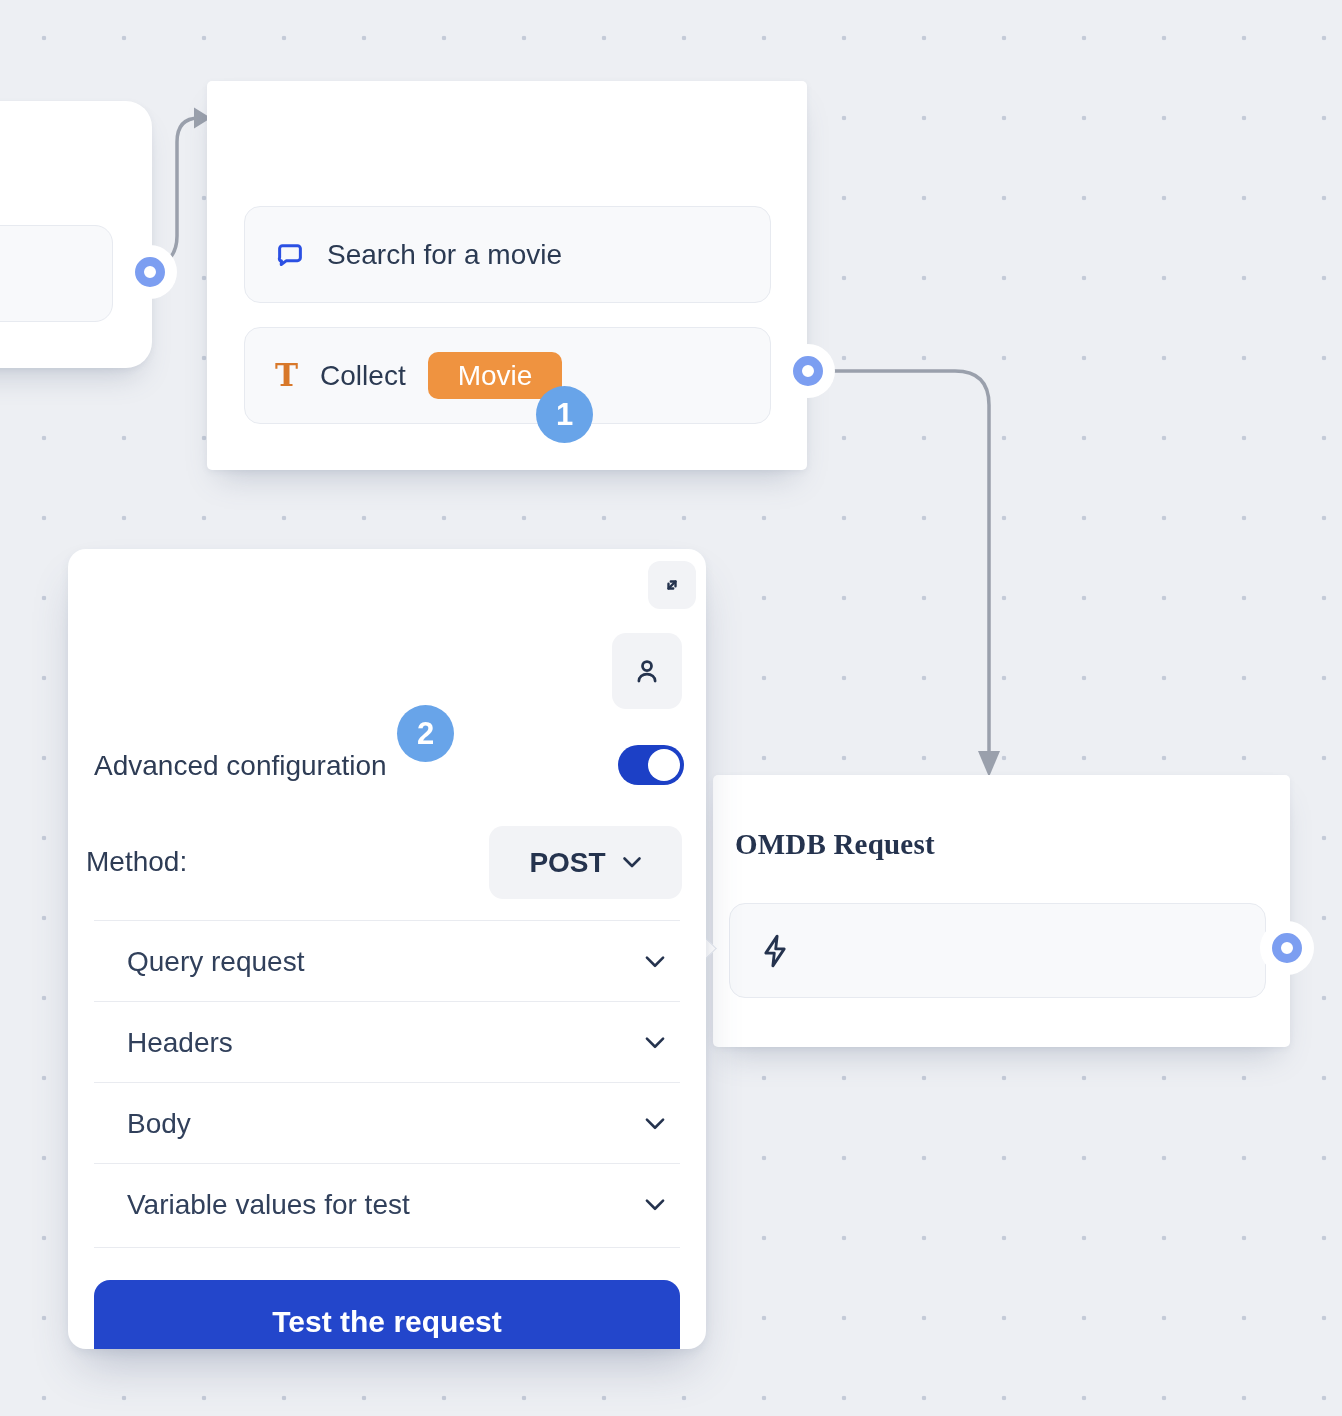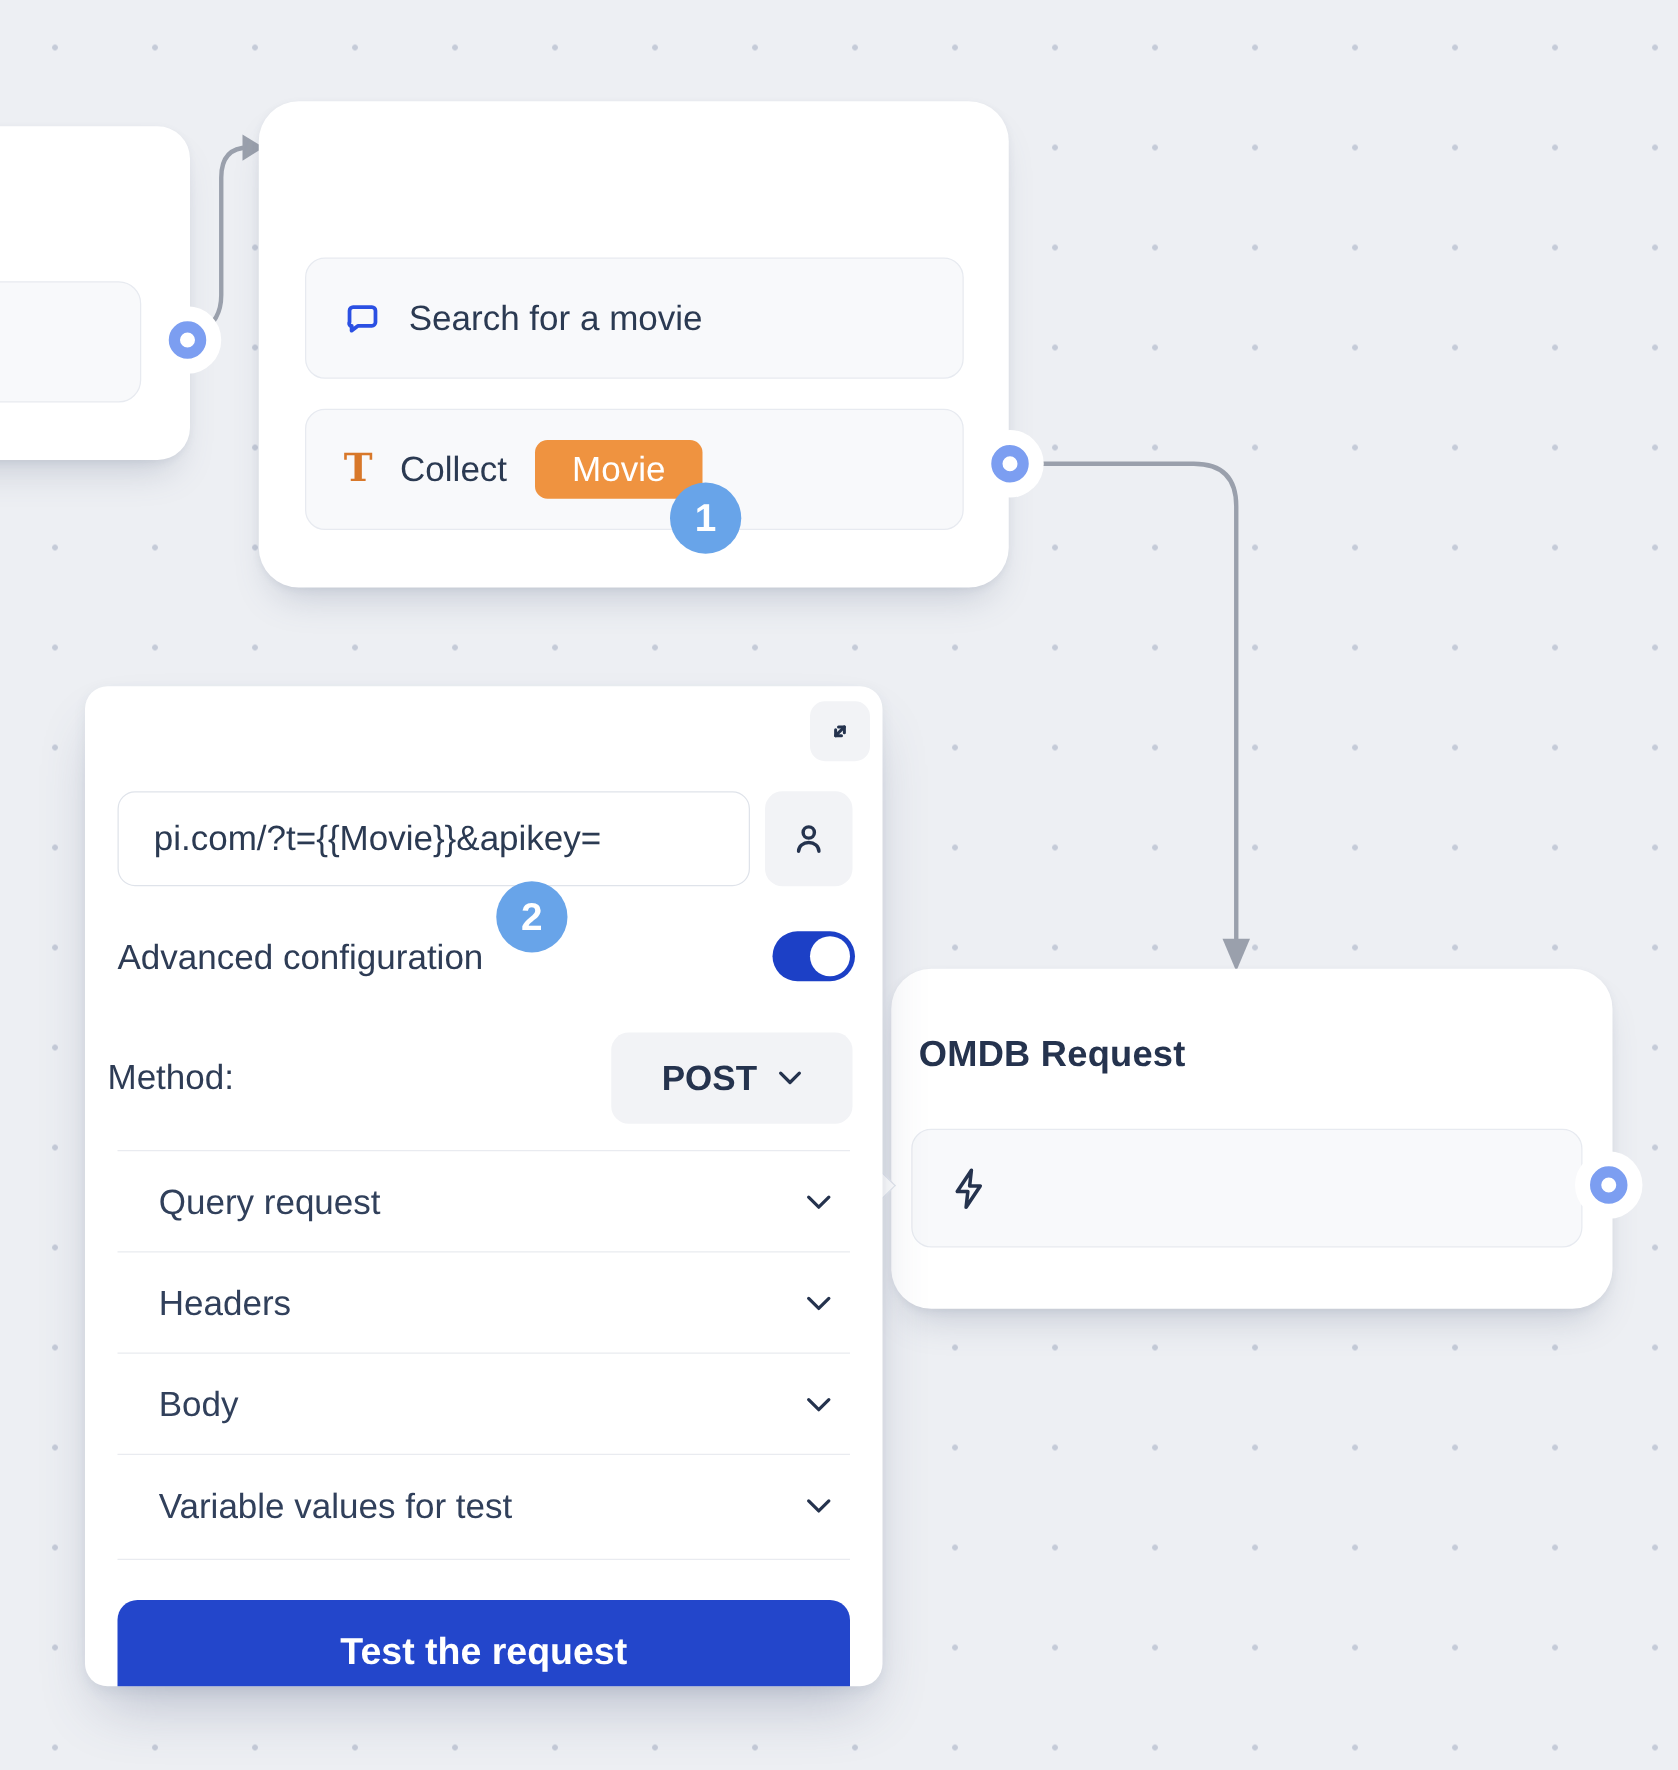--- a/index.html
+++ b/index.html
@@ -9,21 +9,21 @@
     background:#edeff3;
   }
   .canvas{
     position:absolute;inset:0;
     background-image:radial-gradient(circle, #c5cbd8 2px, rgba(197,203,216,0) 2.6px);
     background-size:80px 80px;
     background-position:4px -2px;
   }
   .wires{position:absolute;inset:0;z-index:1;pointer-events:none;}
   .card{
-    position:absolute;background:#ffffff;border-radius:32px;z-index:2;
+    position:absolute;background:#ffffff;border-radius:5px;z-index:2;
     box-shadow:0 18px 30px -12px rgba(85,99,130,.28), 0 2px 6px rgba(85,99,130,.08);
   }
   .node-title{
     position:absolute;color:#25334e;font-size:29px;font-weight:700;letter-spacing:.2px;
   }
   .node-row{
     position:absolute;display:flex;align-items:center;gap:22px;
     background:#f8f9fb;border:1.5px solid #e7eaf0;border-radius:16px;
     padding:0 0 0 30px;box-sizing:border-box;color:#2b3a52;font-size:28px;
   }
@@ -126,42 +126,41 @@
   </div>
 
   <div class="node-row" style="left:37px;top:246px;width:527px;height:97px;">
     <span class="icon t-glyph">T</span>
     <span>Collect</span>
     <span class="var-badge">Movie</span>
   </div>
 </div>
 
 <div class="card" style="left:713px;top:775px;width:577px;height:272px;">
-  <div class="node-title" style="left:22px;top:53px;">OMDB Request</div>
+  <div class="node-title" style="left:22px;top:53px;font-family:Liberation Serif, serif;">OMDB Request</div>
   <div class="node-row" style="left:16px;top:128px;width:537px;height:95px;">
     <span class="icon">
       <svg width="30" height="34" viewBox="0 0 20 24" fill="none" stroke="#25334e" stroke-width="2" stroke-linejoin="round">
         <path d="M11.5 1.5 L3.5 13.5 h6 L8.5 22.5 L16.5 10.5 h-6 Z"></path>
       </svg>
     </span>
   </div>
 </div>
 
 <div class="panel-arrow"></div>
 
 <div class="panel">
   <button class="sq-btn" style="left:580px;top:12px;width:48px;height:48px;">
     <svg width="24" height="24" viewBox="0 0 24 24" fill="none" stroke="#25334e" stroke-width="2.4" stroke-linecap="round" stroke-linejoin="round">
       <path d="M8.5 15.5 L15.5 8.5"></path>
         <path d="M10.8 8.5 H15.5 V13.2"></path>
         <path d="M8.5 10.8 V15.5 H13.2"></path>
     </svg>
   </button>
 
-  <input class="url-input" value="pi.com/?t={{Movie}}&amp;apikey=" style="">
 
   <button class="sq-btn" style="left:544px;top:84px;width:70px;height:76px;border-radius:14px;">
     <svg width="30" height="30" viewBox="0 0 24 24" fill="none" stroke="#25334e" stroke-width="2.2" stroke-linecap="round">
       <circle cx="12" cy="8" r="3.6"></circle>
         <path d="M5.5 20 a6.5 5.6 0 0 1 13 0"></path>
     </svg>
   </button>
 
   <div class="panel-label" style="position:absolute;left:26px;top:201px;">Advanced configuration</div>
   <div class="toggle">

